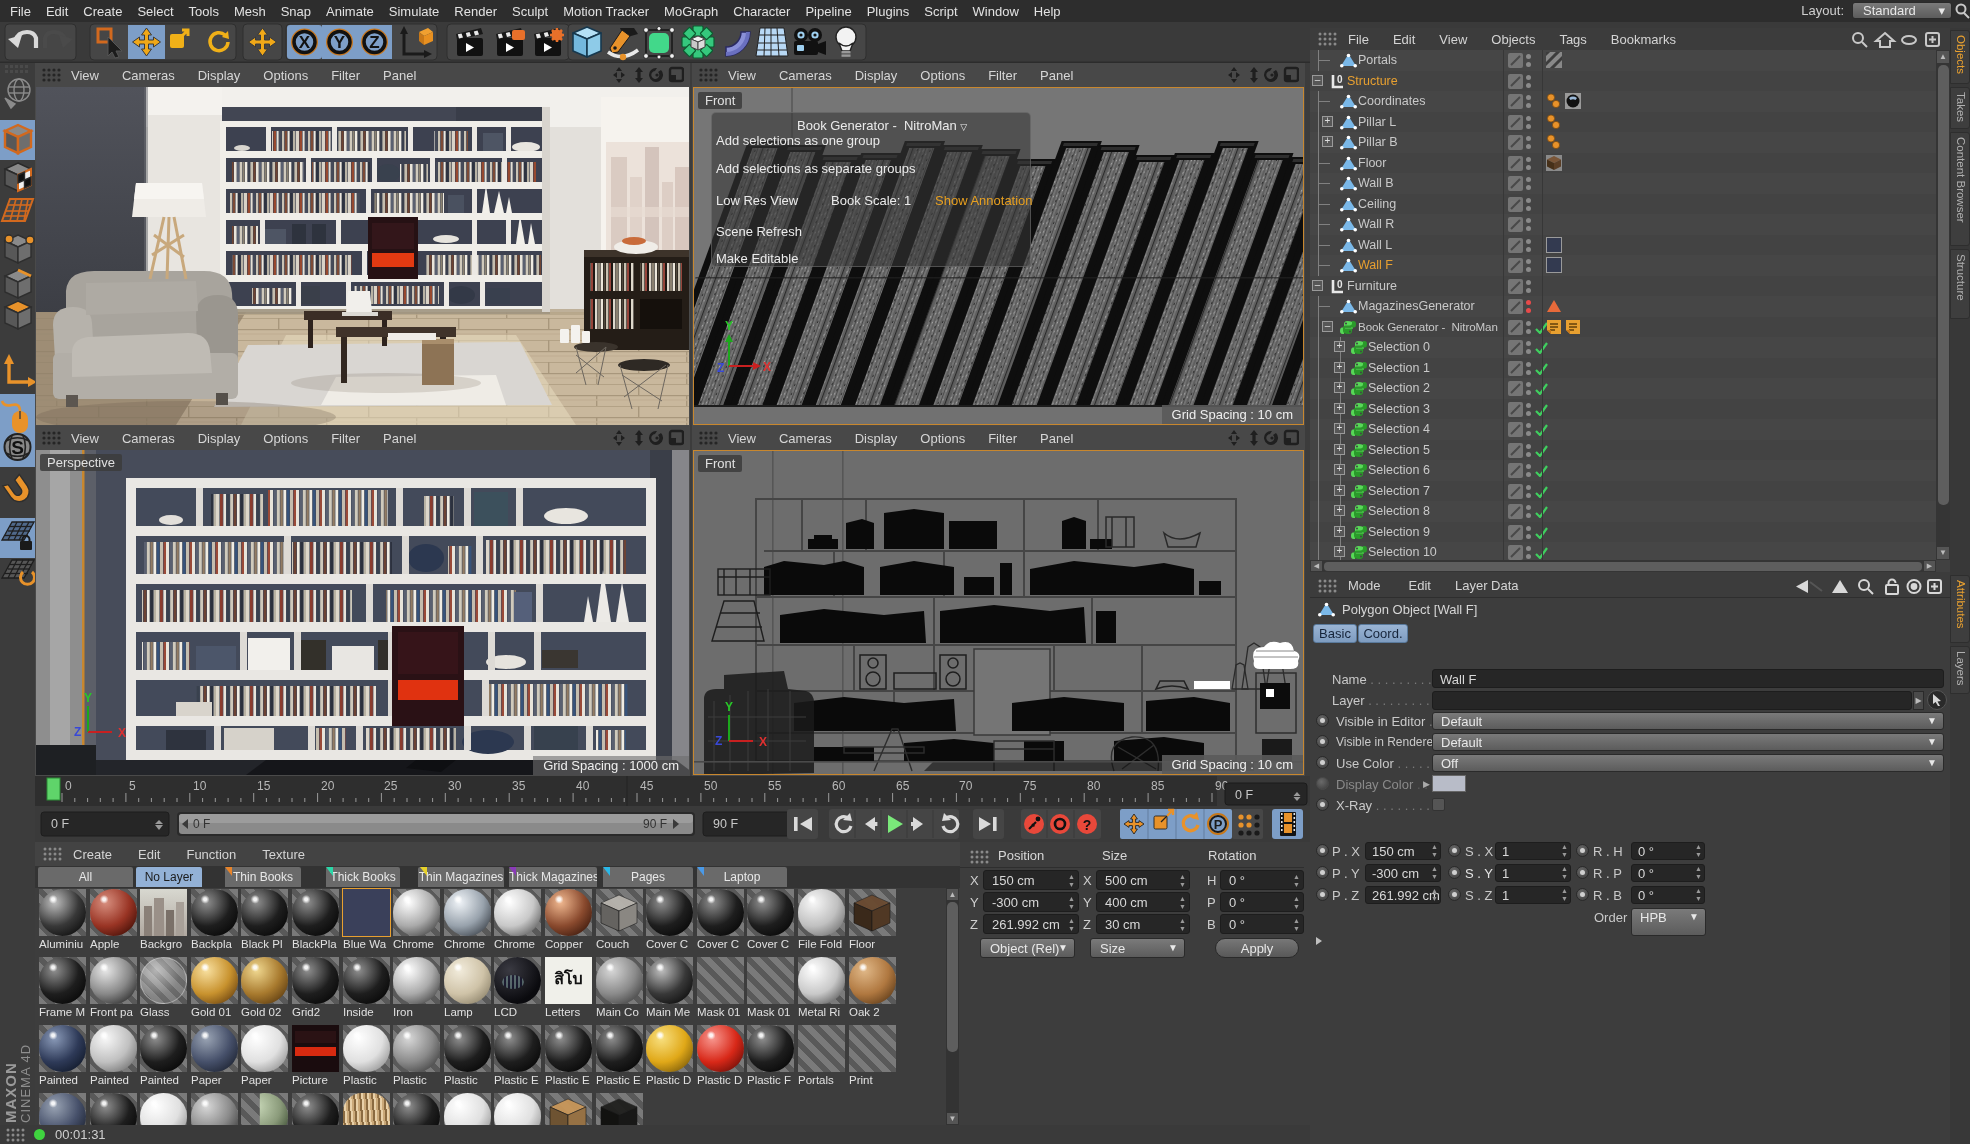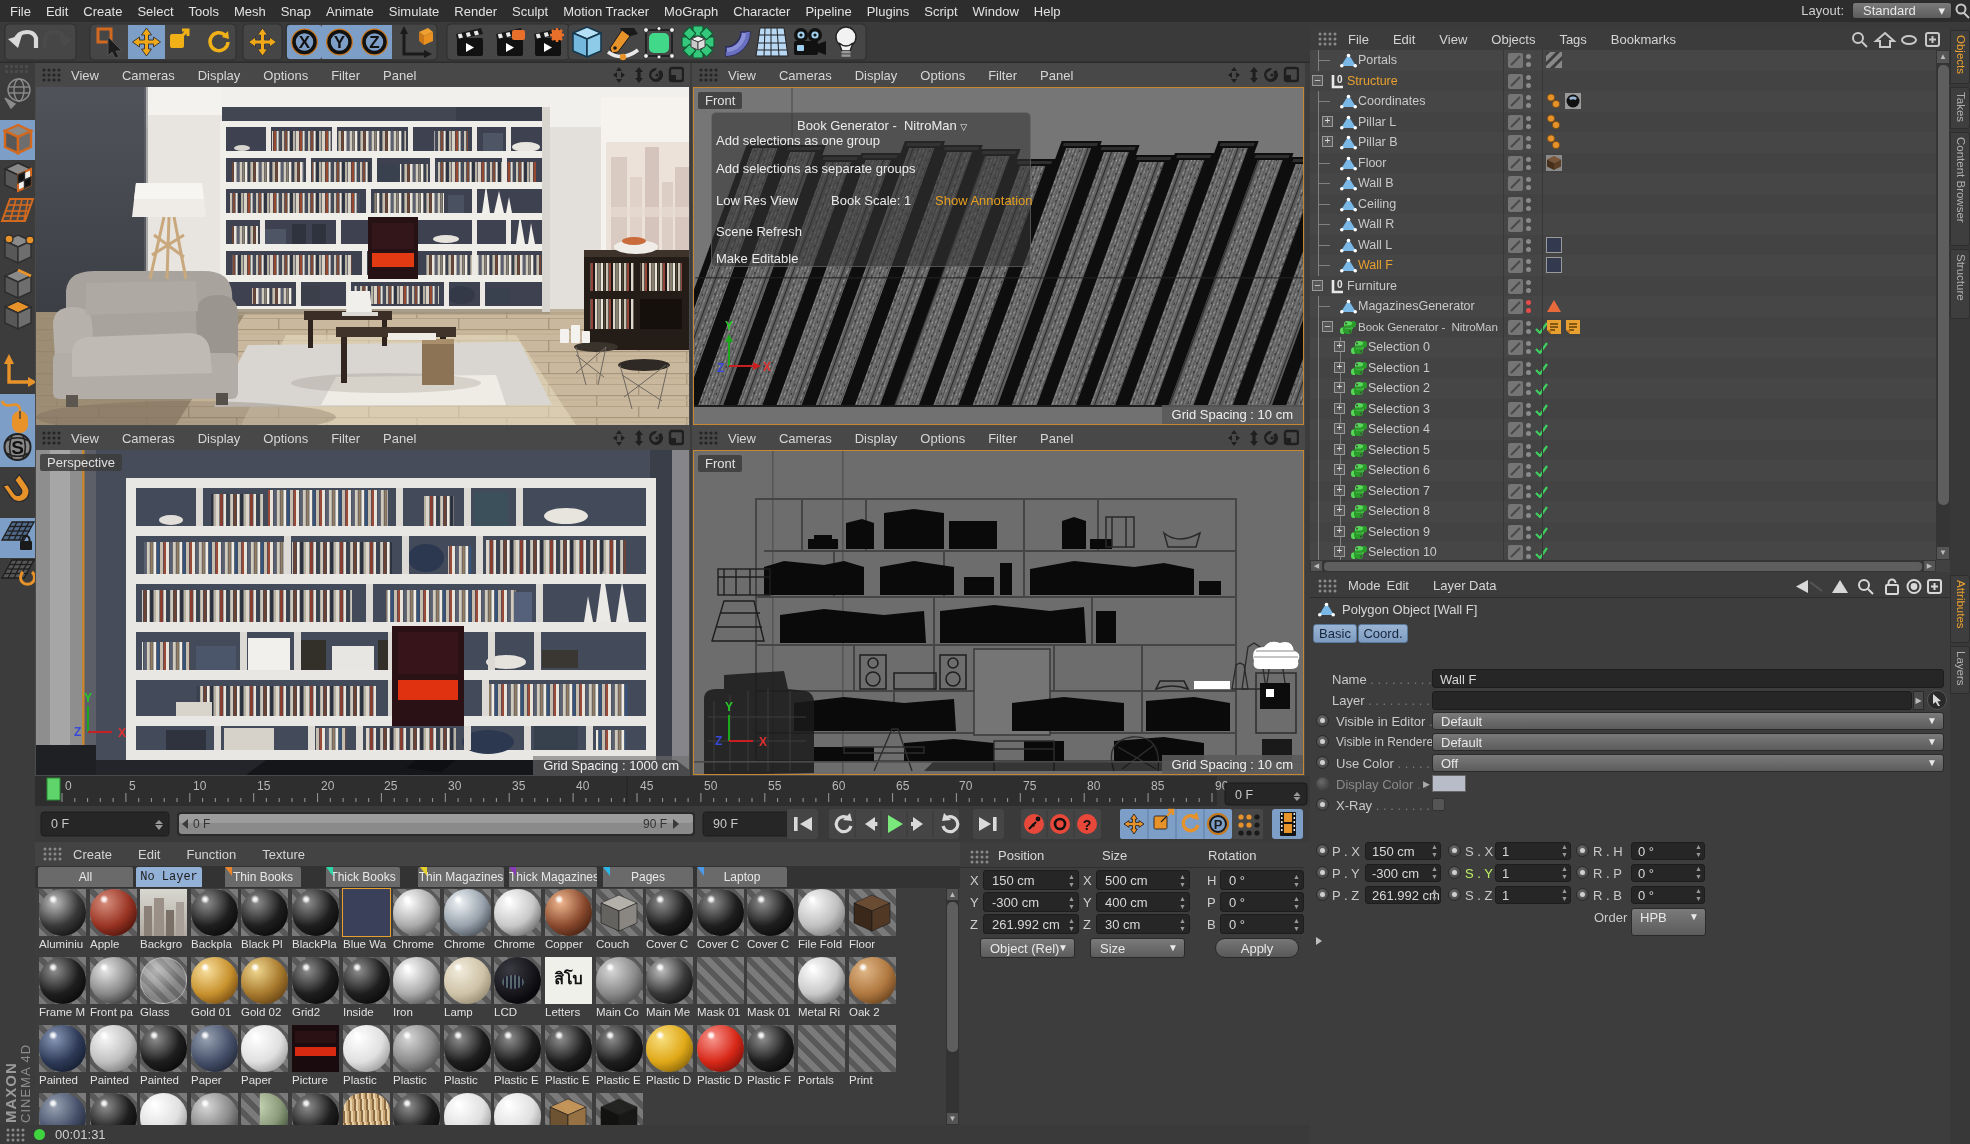--- a/index.html
+++ b/index.html
@@ -1558,21 +1558,21 @@
           <circle cx="18" cy="13" r="1.5"></circle>
         </g>
       </svg>
       <span>Create</span>
       <span>Edit</span>
       <span>Function</span>
       <span>Texture</span>
     </div>
 <div id="mattabs">
       <div class="mtab" style="left:3px;width:95px;">All</div>
-      <div class="mtab sel" style="left:101px;width:66px;font-family:Liberation Mono, monospace;">No Layer</div>
+      <div class="mtab sel" style="left:101px;width:66px;">No Layer</div>
       <div class="mtab" style="left:190px;width:76px;">Thin Books</div>
       <div style="position:absolute;left:190px;top:1px;width:0;height:0;z-index:3;border-top:9px solid #e8842a;border-left:7px solid transparent;"></div>
       <div class="mtab" style="left:291px;width:74px;">Thick Books</div>
       <div style="position:absolute;left:291px;top:1px;width:0;height:0;z-index:3;border-top:9px solid #2ad8a8;border-left:7px solid transparent;"></div>
       <div class="mtab" style="left:383px;width:86px;">Thin Magazines</div>
       <div style="position:absolute;left:385px;top:1px;width:0;height:0;z-index:3;border-top:9px solid #e8d22a;border-left:7px solid transparent;"></div>
       <div class="mtab" style="left:474px;width:88px;">Thick Magazines</div>
       <div style="position:absolute;left:474px;top:1px;width:0;height:0;z-index:3;border-top:9px solid #8a3ab8;border-left:7px solid transparent;"></div>
       <div class="mtab" style="left:568px;width:90px;">Pages</div>
       <div style="position:absolute;left:568px;top:1px;width:0;height:0;z-index:3;border-top:9px solid #2ab8e8;border-left:7px solid transparent;"></div>
@@ -2725,21 +2725,21 @@
             <circle cx="3" cy="8" r="1.5"></circle>
             <circle cx="8" cy="8" r="1.5"></circle>
             <circle cx="13" cy="8" r="1.5"></circle>
             <circle cx="18" cy="8" r="1.5"></circle>
             <circle cx="3" cy="13" r="1.5"></circle>
             <circle cx="8" cy="13" r="1.5"></circle>
             <circle cx="13" cy="13" r="1.5"></circle>
             <circle cx="18" cy="13" r="1.5"></circle>
           </g>
         </svg>
-        <span style="margin-right:6px;text-align:center;">Mode</span>
+        <span style="margin-right:28px;text-align:center;">Mode</span>
         <span style="margin-right:24px;">Edit</span>
         <span>Layer Data</span>
         <svg style="position:absolute;right:8px;top:4px;" width="150" height="17" viewBox="0 0 150 17">
           <polygon points="16,2 4,8.5 16,15" fill="#d8d8d8"></polygon>
           <line x1="18" y1="4" x2="30" y2="13" stroke="#555" stroke-width="2"></line>
           <polygon points="48,2 56,15 40,15" fill="#d8d8d8"></polygon>
           <g stroke="#d8d8d8" stroke-width="2" fill="none">
             <circle cx="72" cy="7" r="5"></circle>
             <line x1="76" y1="11" x2="81" y2="16"></line>
           </g>
@@ -2830,21 +2830,21 @@
       </div>
       <span style="position:absolute;left:6px;top:292px;width:13px;height:13px;border-radius:50%;background:radial-gradient(circle at 40% 35%, #6a6a6a, #3a3a3a);border:1px solid #2a2a2a;box-sizing:border-box;"></span>
       <span style="position:absolute;left:10px;top:296px;width:5px;height:5px;border-radius:50%;background:#cfcfcf;"></span>
       <div style="position:absolute;left:22px;top:292px;color:#c9c9c9;">P . Y</div>
       <div class="abs darkin" style="left:55px;top:290px;width:76px;height:18px;">
         <span style="position:absolute;left:6px;top:1px;">-300 cm</span>
         <span style="position:absolute;right:2px;top:0px;color:#999;font-size:7px;line-height:8px;">▲<br>▼</span>
       </div>
       <span style="position:absolute;left:138px;top:292px;width:13px;height:13px;border-radius:50%;background:radial-gradient(circle at 40% 35%, #6a6a6a, #3a3a3a);border:1px solid #2a2a2a;box-sizing:border-box;"></span>
       <span style="position:absolute;left:142px;top:296px;width:5px;height:5px;border-radius:50%;background:#cfcfcf;"></span>
-      <div style="position:absolute;left:155px;top:292px;color:#bef264;">S . Y</div>
+      <div style="position:absolute;left:155px;top:292px;color:#e5e5e5;">S . Y</div>
       <div class="abs darkin" style="left:185px;top:290px;width:76px;height:18px;">
         <span style="position:absolute;left:6px;top:1px;">1</span>
         <span style="position:absolute;right:2px;top:0px;color:#999;font-size:7px;line-height:8px;">▲<br>▼</span>
       </div>
       <span style="position:absolute;left:266px;top:292px;width:13px;height:13px;border-radius:50%;background:radial-gradient(circle at 40% 35%, #6a6a6a, #3a3a3a);border:1px solid #2a2a2a;box-sizing:border-box;"></span>
       <span style="position:absolute;left:270px;top:296px;width:5px;height:5px;border-radius:50%;background:#cfcfcf;"></span>
       <div style="position:absolute;left:283px;top:292px;color:#c9c9c9;">R . P</div>
       <div class="abs darkin" style="left:321px;top:290px;width:74px;height:18px;">
         <span style="position:absolute;left:6px;top:1px;">0 °</span>
         <span style="position:absolute;right:2px;top:0px;color:#999;font-size:7px;line-height:8px;">▲<br>▼</span>

